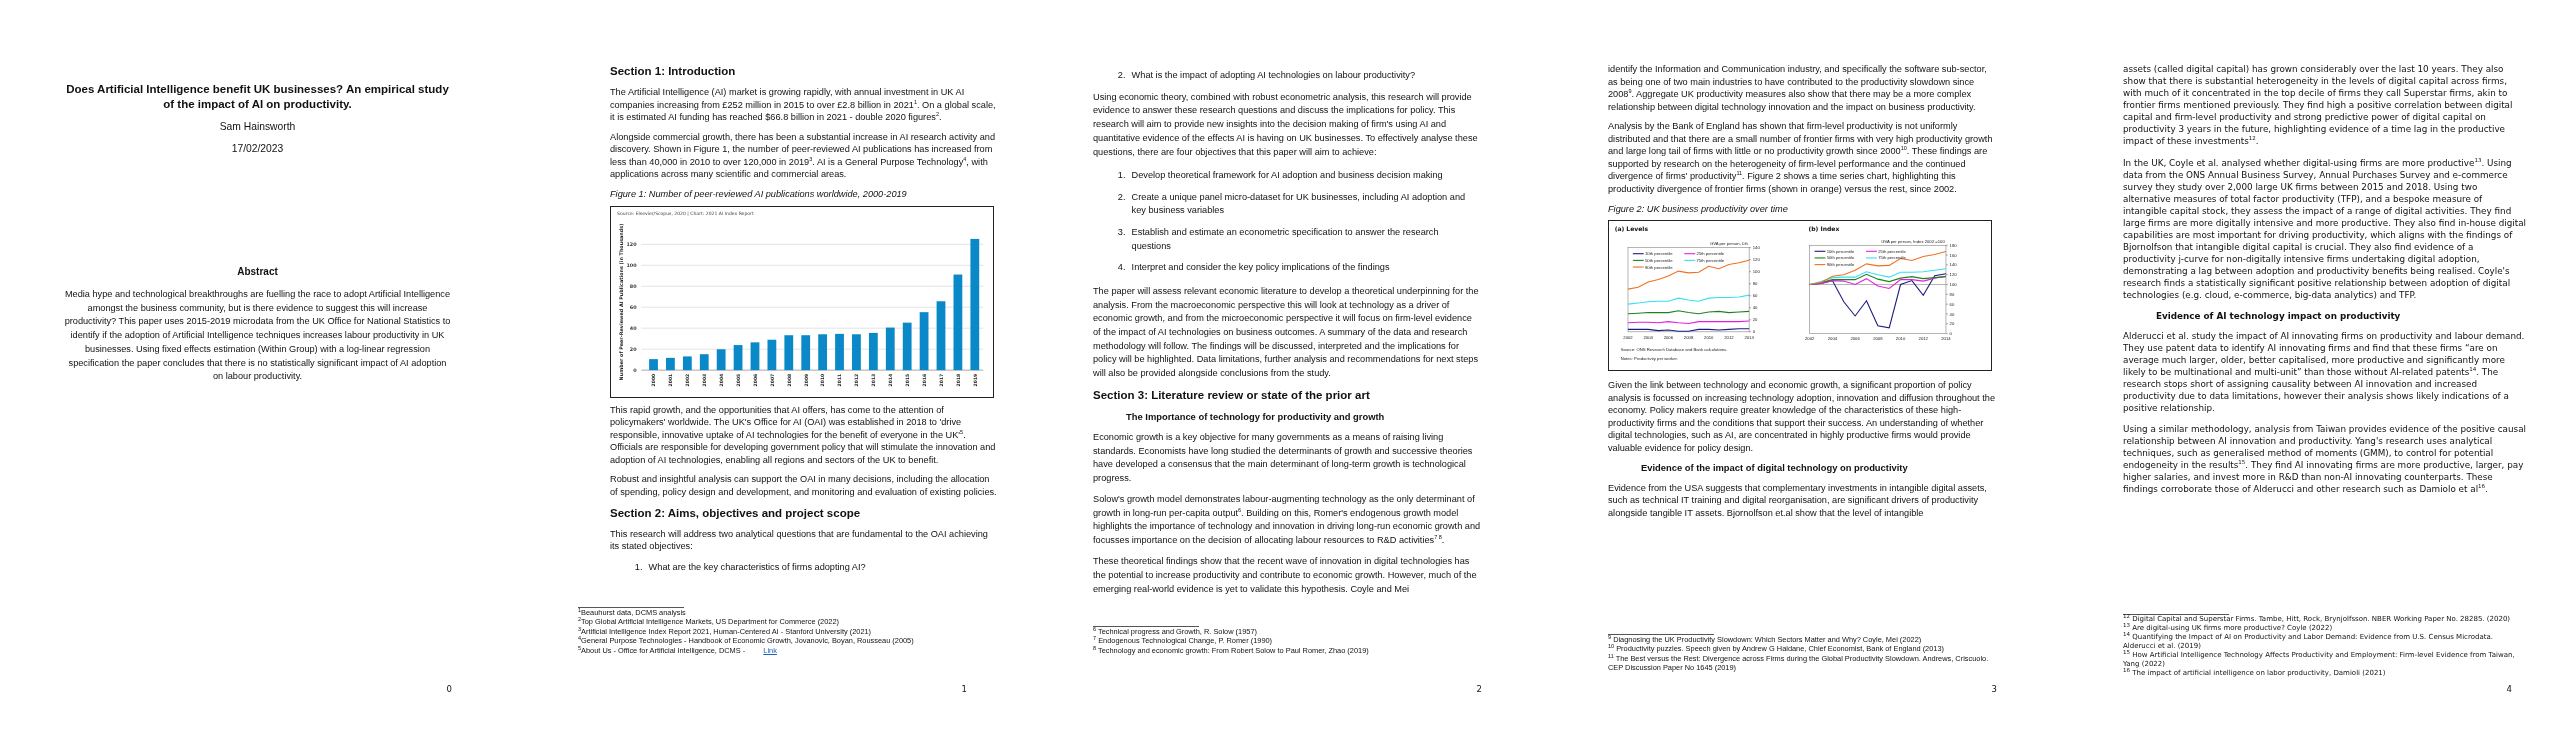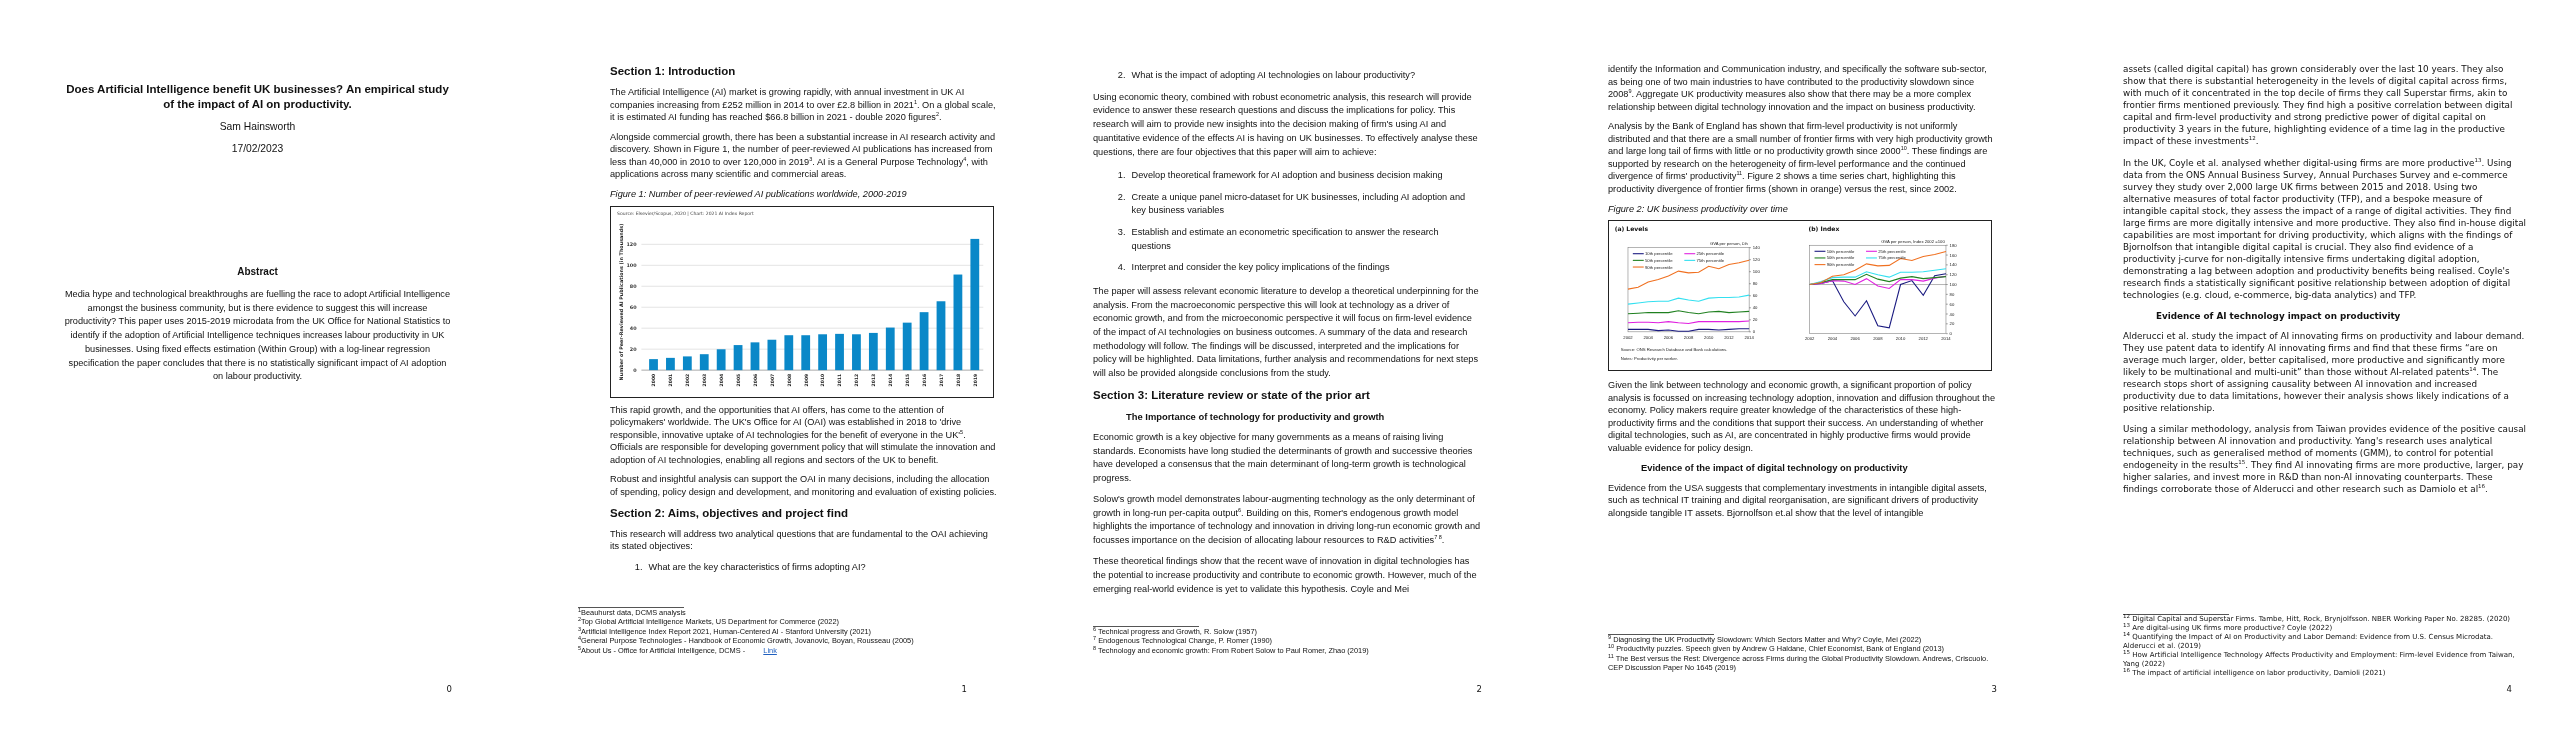--- a/index.html
+++ b/index.html
@@ -42,21 +42,21 @@
       <div style="height:101px"></div>
       <h2 class="abs">Abstract</h2>
       <p style="line-height:13.7px">Media hype and technological breakthroughs are fuelling the race to adopt Artificial Intelligence amongst the business community, but is there evidence to suggest this will increase productivity? This paper uses 2015-2019 microdata from the UK Office for National Statistics to identify if the adoption of Artificial Intelligence techniques increases labour productivity in UK businesses. Using fixed effects estimation (Within Group) with a log-linear regression specification the paper concludes that there is no statistically significant impact of AI adoption on labour productivity.</p>
     </div>
     <div class="pnum">0</div>
   </div>
 
   <div class="page">
     <div class="content" style="top:63px;padding-left:32px;">
       <h2 class="sec">Section 1: Introduction</h2>
-      <p><span>The Artificial Intelligence (AI) market is growing rapidly, with annual investment in UK AI companies increasing from £252 million in 2014 to over £2.8 billion in 2021</span><sup>1</sup><span>. On a global scale, it is estimated AI funding has reached $66.8 billion in 2021 - double 2020 figures</span><sup>2</sup><span>.</span></p>
+      <p><span>The Artificial Intelligence (AI) market is growing rapidly, with annual investment in UK AI companies increasing from £252 million in 2015 to over £2.8 billion in 2021</span><sup>1</sup><span>. On a global scale, it is estimated AI funding has reached $66.8 billion in 2021 - double 2020 figures</span><sup>2</sup><span>.</span></p>
       <p><span>Alongside commercial growth, there has been a substantial increase in AI research activity and discovery. Shown in Figure 1, the number of peer-reviewed AI publications has increased from less than 40,000 in 2010 to over 120,000 in 2019</span><sup>3</sup><span>. AI is a General Purpose Technology</span><sup>4</sup><span>, with applications across many scientific and commercial areas.</span></p>
       <div class="figcap">Figure 1: Number of peer-reviewed AI publications worldwide, 2000-2019</div>
       <div class="chartbox">
         <svg id="chart1" width="382" height="190" viewBox="0 0 628 312" style="font-size:15.2px">
             <text x="10" y="13" font-size="7.5" fill="#444" font-family="DejaVu Sans, sans-serif">Source: Elsevier/Scopus, 2020 | Chart: 2021 AI Index Report</text>
             <text x="42" y="271" font-size="8" text-anchor="end" fill="#333" font-weight="bold" font-family="DejaVu Sans, sans-serif">0</text>
             <line x1="50" x2="612" y1="233.53846153846155" y2="233.53846153846155" stroke="#d2d2d2" stroke-width="1"></line>
             <text x="42" y="236.53846153846155" font-size="8" text-anchor="end" fill="#333" font-weight="bold" font-family="DejaVu Sans, sans-serif">20</text>
             <line x1="50" x2="612" y1="199.07692307692307" y2="199.07692307692307" stroke="#d2d2d2" stroke-width="1"></line>
             <text x="42" y="202.07692307692307" font-size="8" text-anchor="end" fill="#333" font-weight="bold" font-family="DejaVu Sans, sans-serif">40</text>
@@ -107,21 +107,21 @@
             <rect x="535.272" y="154.79384615384615" width="14.456000000000001" height="113.20615384615385" fill="#0a88c8"></rect>
             <text x="0" y="0" font-size="7.5" text-anchor="end" fill="#222" font-weight="bold" font-family="DejaVu Sans, sans-serif" transform="translate(545.5,274) rotate(-90)">2017</text>
             <rect x="563.0720000000001" y="110.85538461538462" width="14.456000000000001" height="157.14461538461538" fill="#0a88c8"></rect>
             <text x="0" y="0" font-size="7.5" text-anchor="end" fill="#222" font-weight="bold" font-family="DejaVu Sans, sans-serif" transform="translate(573.3000000000001,274) rotate(-90)">2018</text>
             <rect x="590.8720000000001" y="52.27076923076925" width="14.456000000000001" height="215.72923076923075" fill="#0a88c8"></rect>
             <text x="0" y="0" font-size="7.5" text-anchor="end" fill="#222" font-weight="bold" font-family="DejaVu Sans, sans-serif" transform="translate(601.1,274) rotate(-90)">2019</text>
           </svg>
       </div>
       <p><span>This rapid growth, and the opportunities that AI offers, has come to the attention of policymakers' worldwide. The UK's Office for AI (OAI) was established in 2018 to 'drive responsible, innovative uptake of AI technologies for the benefit of everyone in the UK'</span><sup>5</sup><span>. Officials are responsible for developing government policy that will stimulate the innovation and adoption of AI technologies, enabling all regions and sectors of the UK to benefit.</span></p>
       <p>Robust and insightful analysis can support the OAI in many decisions, including the allocation of spending, policy design and development, and monitoring and evaluation of existing policies.</p>
-      <h2 class="sec">Section 2: Aims, objectives and project find</h2>
+      <h2 class="sec">Section 2: Aims, objectives and project scope</h2>
       <p>This research will address two analytical questions that are fundamental to the OAI achieving its stated objectives:</p>
       <ol>
         <li>What are the key characteristics of firms adopting AI?</li>
       </ol>
     </div>
     <div class="fn" style="position:absolute;left:63px;top:607px;width:389px;">
       <div class="fnrule"></div>
       <div><sup>1</sup><span>Beauhurst data, DCMS analysis</span></div>
       <div><sup>2</sup><span>Top Global Artificial Intelligence Markets, US Department for Commerce (2022)</span></div>
       <div><sup>3</sup><span>Artificial Intelligence Index Report 2021, Human-Centered AI - Stanford University (2021)</span></div>

